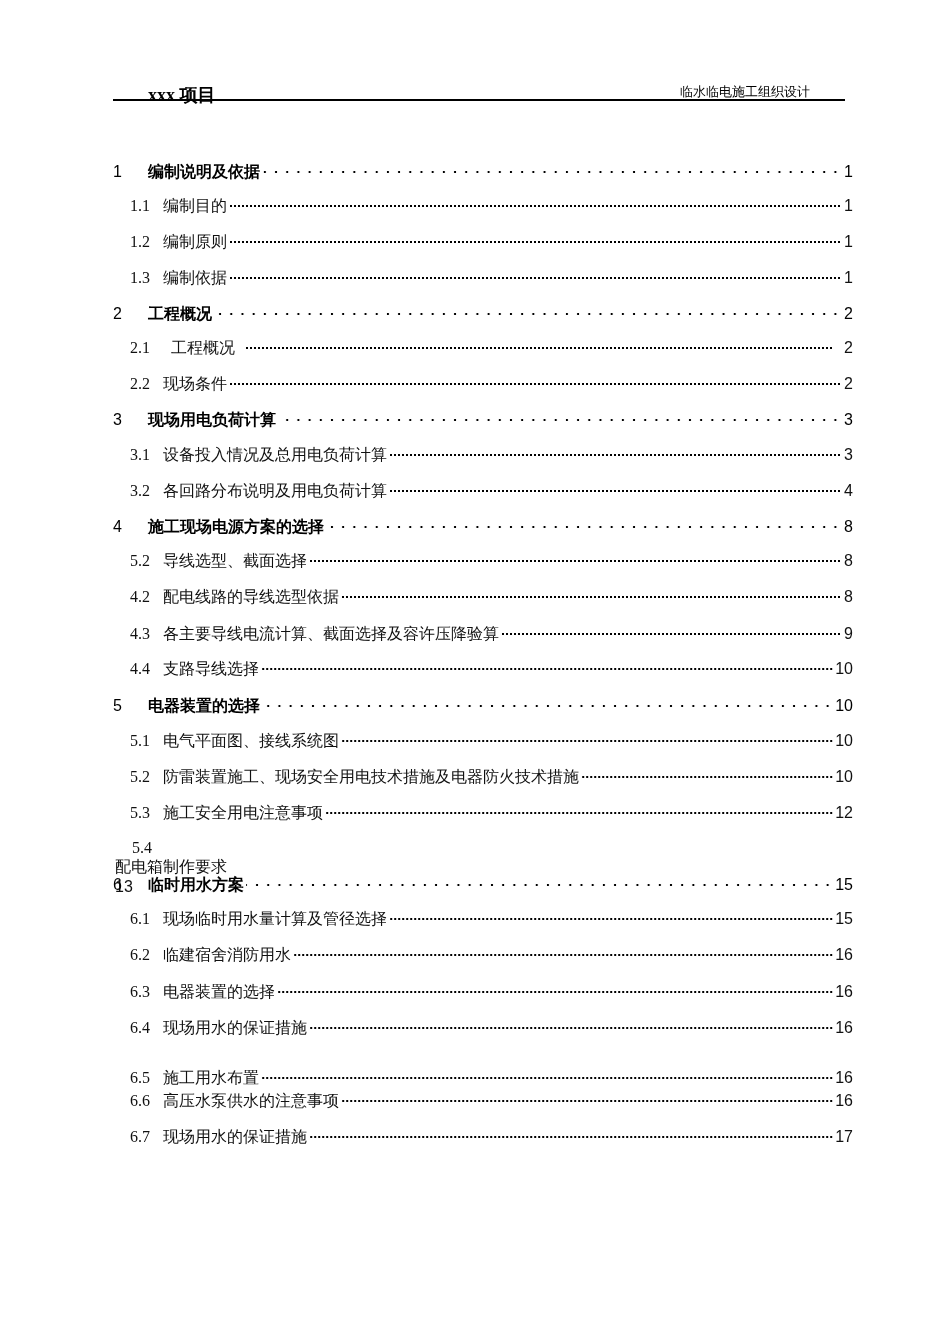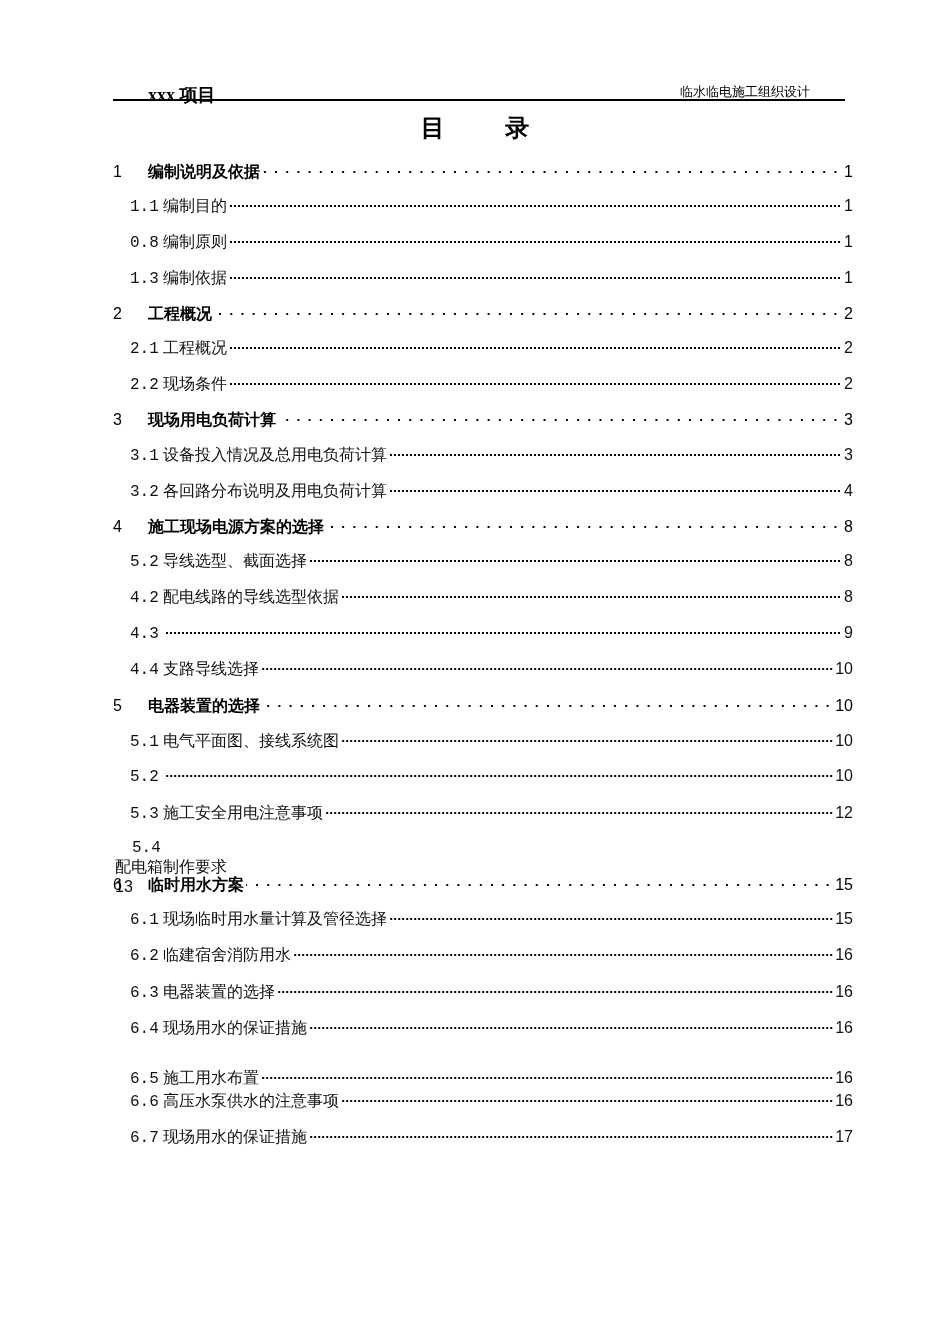--- a/index.html
+++ b/index.html
@@ -8,74 +8,73 @@
     .header { position: absolute; left: 113px; top: 80px; width: 732px; height: 20px; }
     .header-left { position: absolute; left: 35px; top: 3px; font-family: "Liberation Serif", serif; font-size: 18px; font-weight: bold; }
     .header-right { position: absolute; right: 35px; top: 3px; font-family: "DejaVu Sans", sans-serif; font-size: 13px; font-weight: normal; }
     .header-rule { position: absolute; left: 113px; top: 99px; width: 732px; height: 0; border-top: 2px solid #000; }
     .toc-title { position: absolute; left: 0; top: 112px; width: 950px; text-align: center; font-family: "DejaVu Sans", sans-serif; font-size: 24px; font-weight: bold; letter-spacing: 26px; text-indent: 26px; }
     .toc { position: absolute; left: 0; top: 0; width: 950px; }
     .toc-row { position: absolute; left: 113px; width: 740px; height: 26px; display: flex; align-items: baseline; white-space: nowrap; }
     .toc-row.l1 { font-family: "DejaVu Sans", sans-serif; font-size: 16px; font-weight: bold; }
     .toc-row.l2 { font-family: "DejaVu Sans", sans-serif; font-size: 16px; color: #111; }
     .l1 .num { width: 35px; flex: none; font-family: "Liberation Sans", sans-serif; font-weight: normal; }
-    .l2 .num { width: 48px; flex: none; padding-left: 17px; box-sizing: content-box; font-family: Liberation Mono, monospace; }
+    .l2 .num { width: 48px; flex: none; padding-left: 17px; box-sizing: content-box; font-family: Liberation Serif, serif; }
     .l2 .num { width: 33px; }
     .label { flex: none; }
     .l1 .label { font-weight: bold; }
     .l2 .label { font-weight: normal; }
     .leader { flex: 1 1 auto; overflow: hidden; margin: 0 2px; position: relative; top: -3px; height: 4px; }
     .l1 .leader { background-image: radial-gradient(circle, #000 1.2px, transparent 1.5px); background-size: 11.2px 4px; background-repeat: repeat-x; background-position: right center; }
     .l2 .leader { background-image: radial-gradient(circle, #000 0.8px, transparent 1.1px); background-size: 4px 4px; background-repeat: repeat-x; background-position: right center; }
     .page-num { flex: none; font-family: "Liberation Sans", sans-serif; font-weight: normal; font-size: 16px; min-width: 10px; text-align: right; }
   </style>
 </head>
 <body>
 
 <div class="page">
   <div class="header">
     <span class="header-left">xxx 项目</span>
     <span class="header-right">临水临电施工组织设计</span>
   </div>
   <div class="header-rule"></div>
 
-  <div class="toc-title">目 录</div>
 
   <div class="toc" id="toc">
       <div class="toc-row l1" style="top: 162px;">
         <span class="num">1</span>
         <span class="label">编制说明及依据</span>
         <span class="leader"></span>
         <span class="page-num">1</span>
       </div>
       <div class="toc-row l2" style="top: 196px;">
         <span class="num">1.1</span>
         <span class="label">编制目的</span>
         <span class="leader"></span>
         <span class="page-num">1</span>
       </div>
       <div class="toc-row l2" style="top: 232px;">
-        <span class="num">0.8</span>
+        <span class="num">1.2</span>
         <span class="label">编制原则</span>
         <span class="leader"></span>
         <span class="page-num">1</span>
       </div>
       <div class="toc-row l2" style="top: 268px;">
         <span class="num">1.3</span>
         <span class="label">编制依据</span>
         <span class="leader"></span>
         <span class="page-num">1</span>
       </div>
       <div class="toc-row l1" style="top: 304px;">
         <span class="num">2</span>
         <span class="label">工程概况</span>
         <span class="leader"></span>
         <span class="page-num">2</span>
       </div>
-      <div class="toc-row l2" style="top: 338px;">
+      <div class="toc-row l2" style="top: 338px; gap: 8px;">
         <span class="num">2.1</span>
         <span class="label">工程概况</span>
         <span class="leader"></span>
         <span class="page-num">2</span>
       </div>
       <div class="toc-row l2" style="top: 374px;">
         <span class="num">2.2</span>
         <span class="label">现场条件</span>
         <span class="leader"></span>
         <span class="page-num">2</span>
@@ -111,20 +110,21 @@
         <span class="page-num">8</span>
       </div>
       <div class="toc-row l2" style="top: 587px;">
         <span class="num">4.2</span>
         <span class="label">配电线路的导线选型依据</span>
         <span class="leader"></span>
         <span class="page-num">8</span>
       </div>
       <div class="toc-row l2" style="top: 624px; justify-content: center;">
         <span class="num">4.3</span>
+        <span class="label">各主要导线电流计算、截面选择及容许压降验算</span>
         <span class="leader"></span>
         <span class="page-num">9</span>
       </div>
       <div class="toc-row l2" style="top: 659px;">
         <span class="num">4.4</span>
         <span class="label">支路导线选择</span>
         <span class="leader"></span>
         <span class="page-num">10</span>
       </div>
       <div class="toc-row l1" style="top: 696px;">
@@ -134,20 +134,21 @@
         <span class="page-num">10</span>
       </div>
       <div class="toc-row l2" style="top: 731px;">
         <span class="num">5.1</span>
         <span class="label">电气平面图、接线系统图</span>
         <span class="leader"></span>
         <span class="page-num">10</span>
       </div>
       <div class="toc-row l2" style="top: 767px;">
         <span class="num">5.2</span>
+        <span class="label">防雷装置施工、现场安全用电技术措施及电器防火技术措施</span>
         <span class="leader"></span>
         <span class="page-num">10</span>
       </div>
       <div class="toc-row l2" style="top: 803px;">
         <span class="num">5.3</span>
         <span class="label">施工安全用电注意事项</span>
         <span class="leader"></span>
         <span class="page-num">12</span>
       </div>
       <div class="toc-row l2" style="top: 839px; flex-direction: column;">

